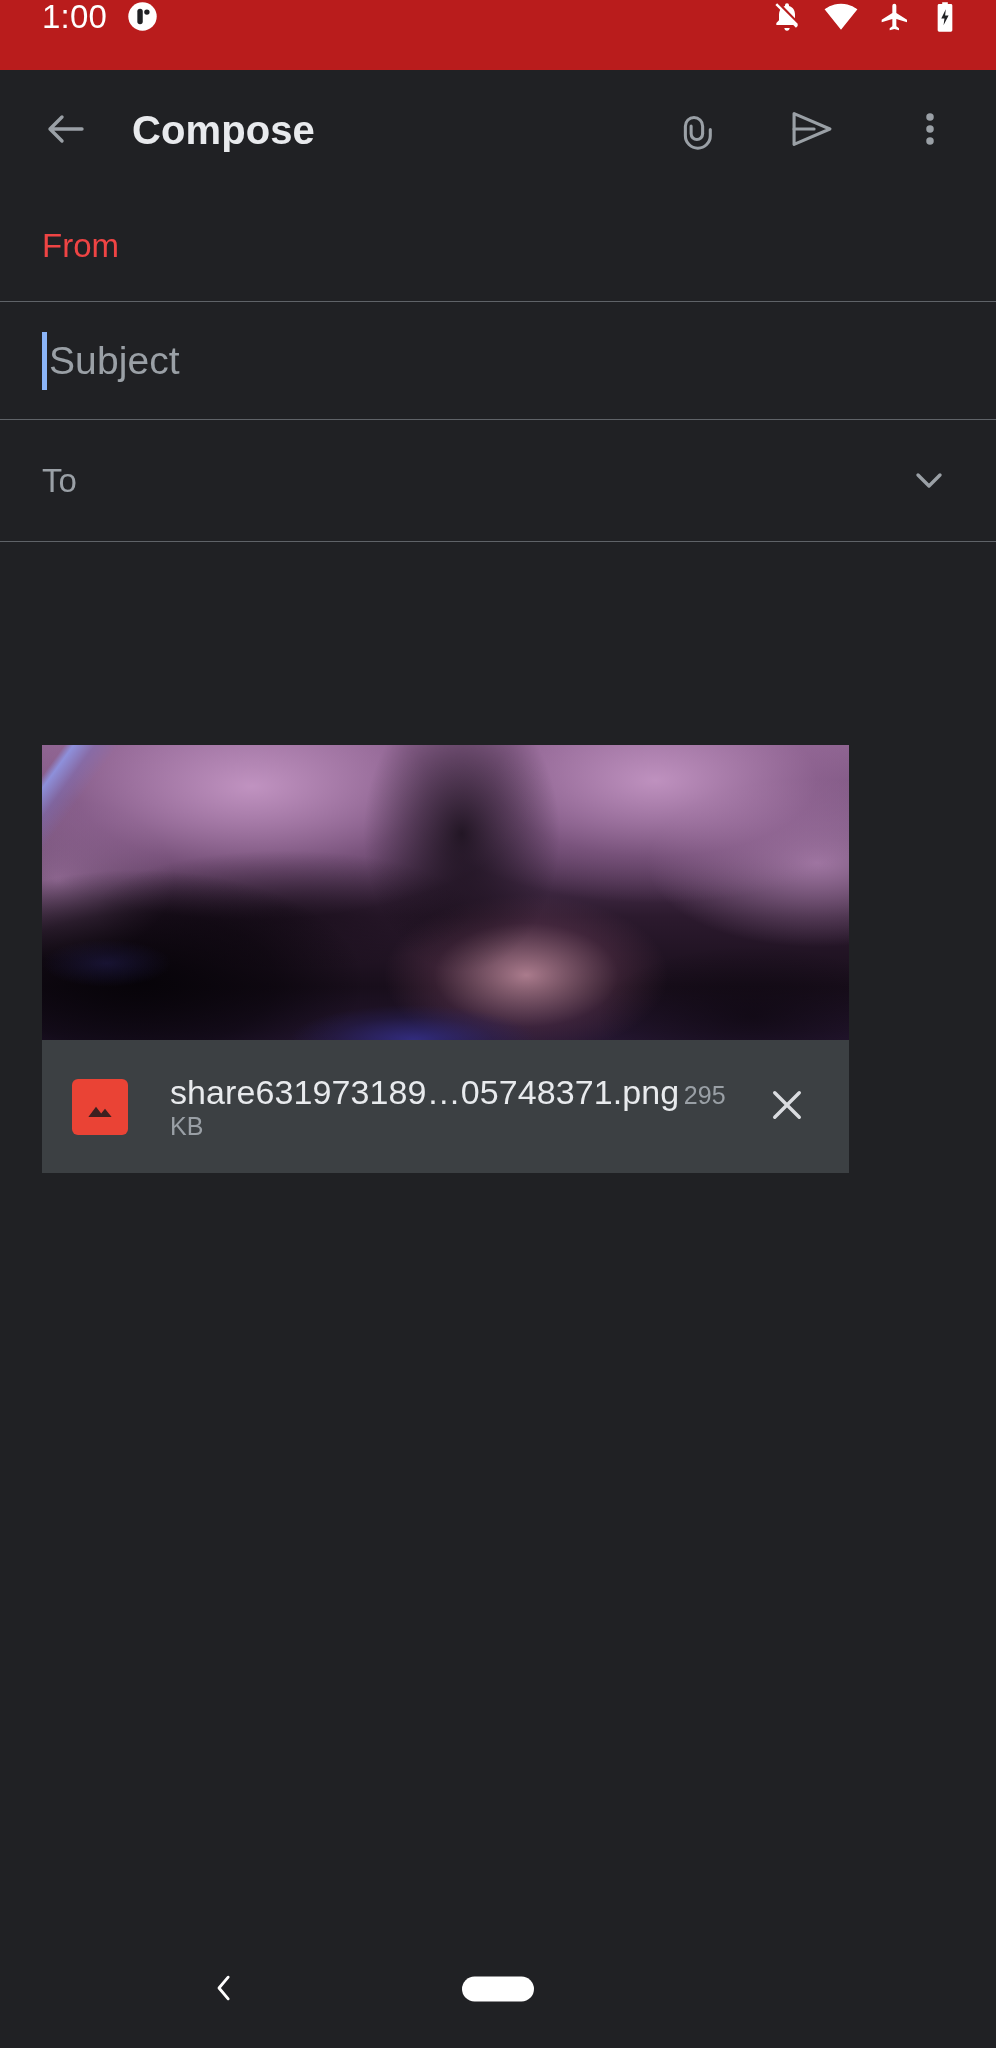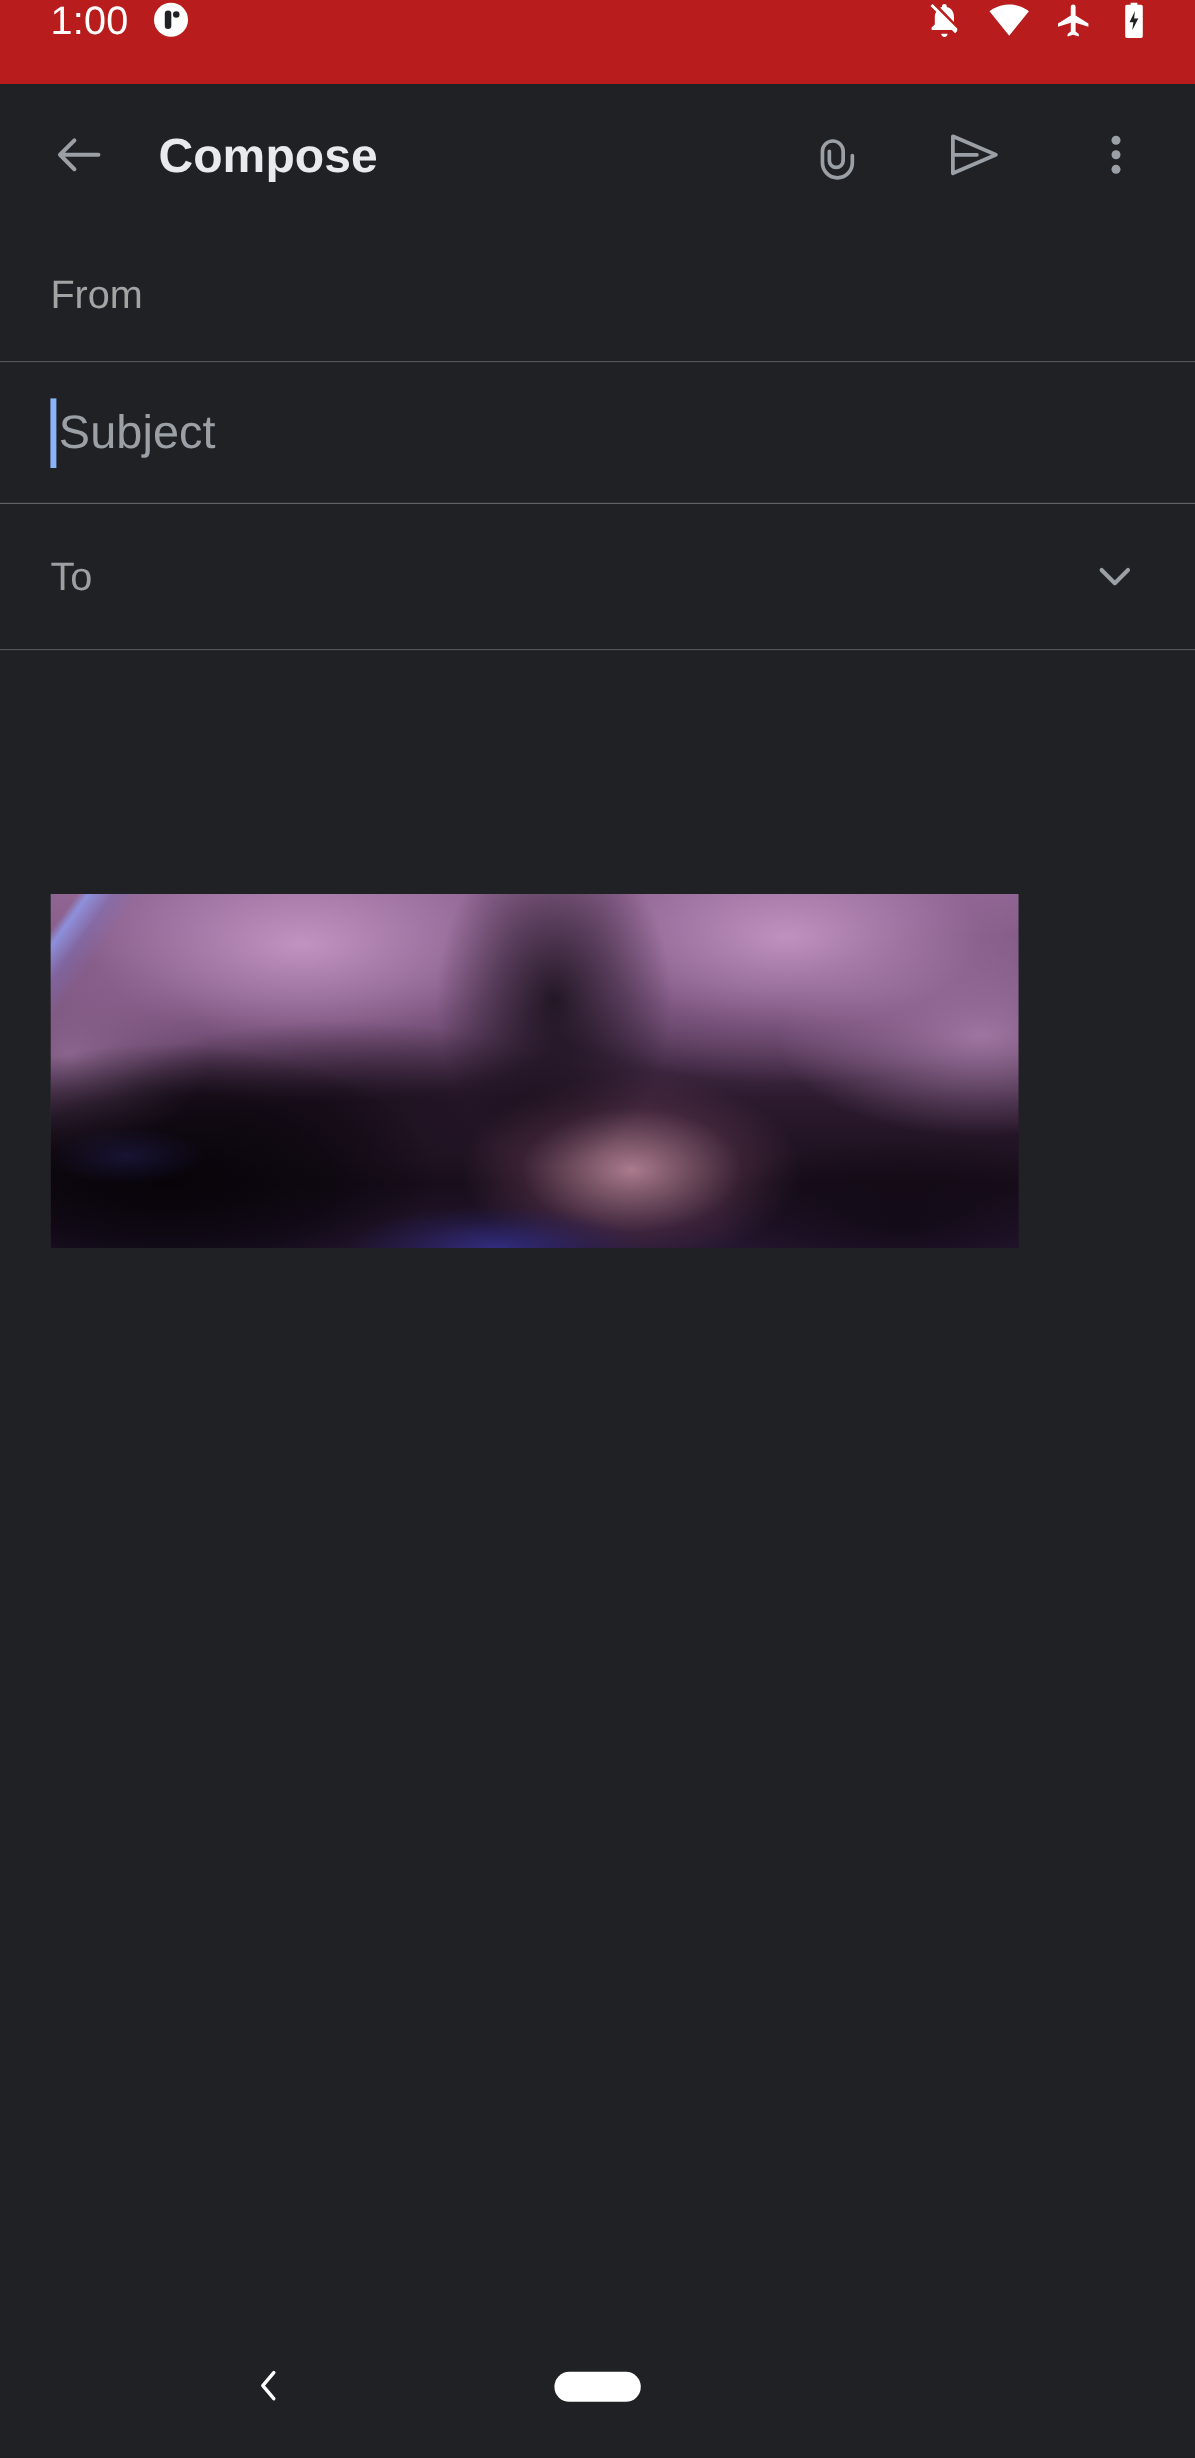--- a/index.html
+++ b/index.html
@@ -107,21 +107,21 @@
   }
   .field-row.with-border::after {
     content: "";
     position: absolute;
     left: 0; right: 0; bottom: 0;
     height: 1px;
     background: #5f6368;
   }
 
   .field-label {
-    color: #a3a3a3;
+    color: #ef4444;
     font-size: 33px;
     font-weight: 400;
     flex: 0 0 auto;
   }
   .from-row { min-height: 112px; align-items: center; }
   .from-value {
     color: #e8eaed;
     font-size: 33px;
     margin-left: 76px;
     white-space: pre;
@@ -417,20 +417,38 @@
 
   <div class="body-area">
 
     <div class="attachment-card">
       <div class="attach-thumb">
         <div class="layer ph-base"></div>
         <div class="layer ph-dark"></div>
         <div class="layer ph-blue"></div>
         <div class="layer ph-streak"></div>
       </div>
+      <div class="attach-info">
+        <span class="file-type-icon">
+          <svg width="40" height="40" viewBox="0 0 24 24" aria-hidden="true">
+            <path fill="#3c2020" d="M5 18l4.6-6.2 3.1 4.1 2.3-2.8L19 18H5z"></path>
+          </svg>
+        </span>
+        <span class="attach-text">
+          <span class="attach-name">share631973189…05748371.png</span>
+          <span class="attach-size">295 KB</span>
+        </span>
+        <button class="attach-close">
+          <span>
+            <svg width="46" height="46" viewBox="0 0 24 24" aria-hidden="true">
+              <path fill="none" stroke="#dadce0" stroke-width="1.8" stroke-linecap="round" d="M5.6 5.6l12.8 12.8M18.4 5.6L5.6 18.4"></path>
+            </svg>
+          </span>
+        </button>
+      </div>
     </div>
 
   </div>
 
   <div class="nav-bar">
     <button class="nav-back">
       <span>
         <svg width="40" height="40" viewBox="0 0 24 24" aria-hidden="true">
           <path fill="none" stroke="#ffffff" stroke-width="1.7" stroke-linecap="round" stroke-linejoin="round" d="M14.5 5.5L9 12l5.5 6.5"></path>
         </svg>

